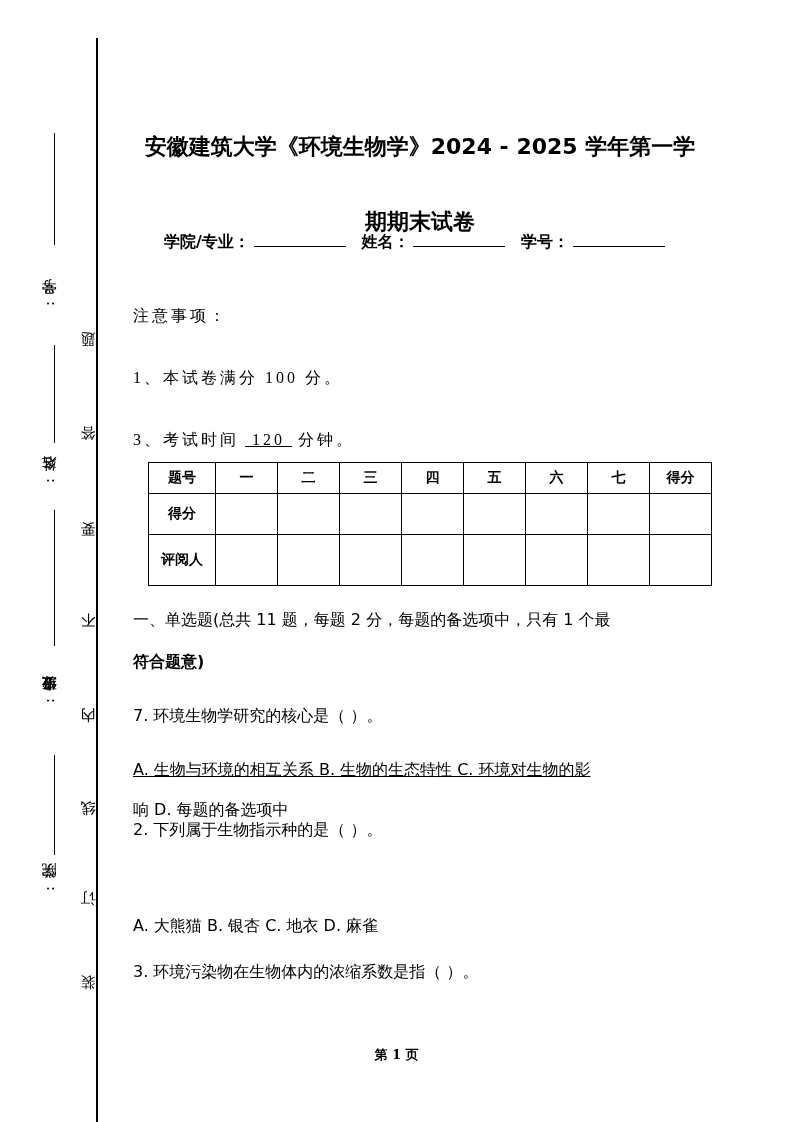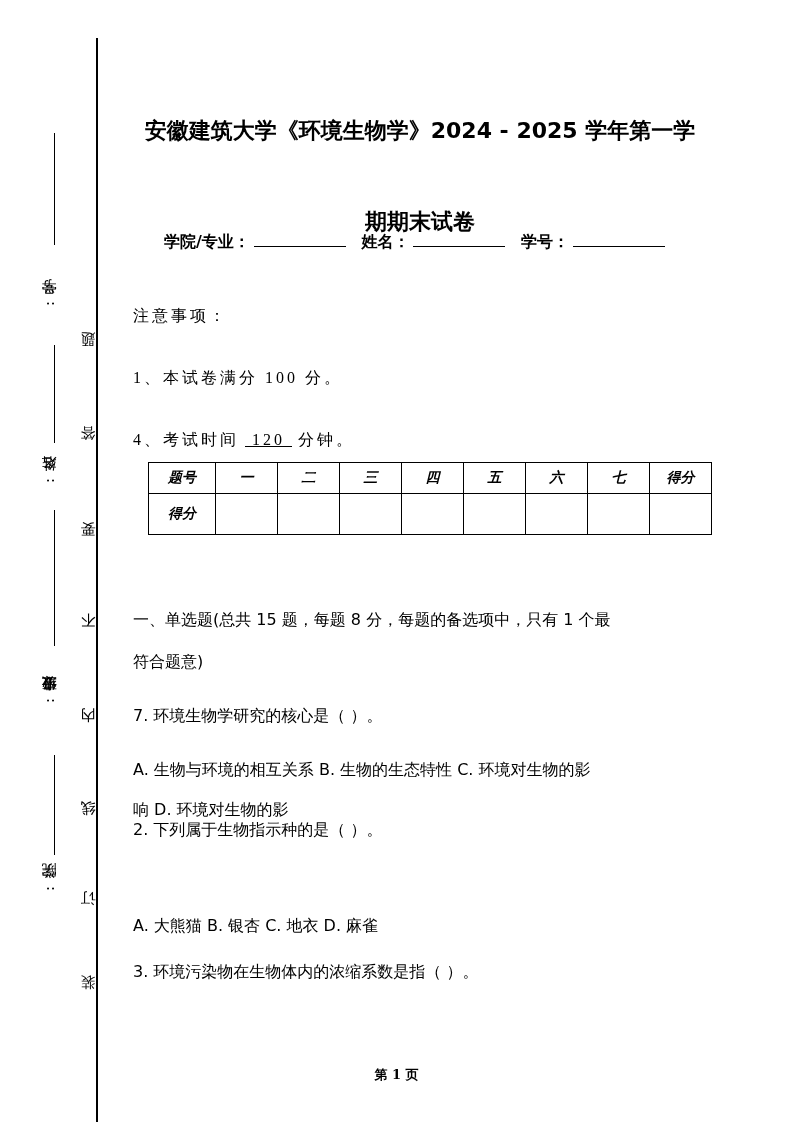--- a/index.html
+++ b/index.html
@@ -8,28 +8,28 @@
   .margin-line { position:absolute; left:54px; width:1px; background:#000; }
   .vlabel { position:absolute; left:34px; width:30px; font-size:15px; writing-mode:vertical-rl; transform:rotate(180deg); text-align:center; white-space:nowrap; font-family:"DejaVu Serif", serif; background:#fff; line-height:30px; }
   .seal-char { position:absolute; left:78px; width:20px; font-size:15px; writing-mode:vertical-rl; transform:rotate(180deg); text-align:center; font-family:"DejaVu Serif", serif; line-height:20px; }
   .title { position:absolute; left:120px; width:600px; text-align:center; font-family:"DejaVu Sans", sans-serif; font-weight:bold; font-size:22px; }
   .info-row { position:absolute; top:230px; left:164px; font-family:"DejaVu Sans", sans-serif; font-weight:bold; font-size:16px; white-space:nowrap; }
   .info-row .blank { display:inline-block; width:92px; border-bottom:1px solid #000; margin:0 10px 0 4px; height:16px; vertical-align:baseline; }
   .text-line { position:absolute; left:133px; font-size:16px; white-space:nowrap; }
   .notes { letter-spacing:3px; font-family:Liberation Serif, serif;margin-top:20px; }
   .underline-val { text-decoration:underline; padding:0 6px; }
   table.score { position:absolute; left:148px; top:462px; border-collapse:collapse; font-family:"DejaVu Sans", sans-serif; font-size:14px; }
-  table.score td { border:1px solid #000; text-align:center; padding:0;font-style:italic; }
+  table.score td { border:1px solid #000; text-align:center; padding:0; }
   table.score tr.hdr td { height:30px; font-weight:bold; }
   table.score tr.r1 td { height:40px; }
   table.score tr.r2 td { height:50px; }
   table.score td.first { width:66px; font-weight:bold; }
   table.score td.cell { width:61px; }
   .q { position:absolute; left:133px; font-family:"DejaVu Sans", sans-serif; font-size:16px; white-space:nowrap; }
-  .footer { position:absolute; top:1046px; left:0; width:793px; text-align:center; font-family:"DejaVu Serif", serif; font-weight:bold; font-size:13px;margin-top:20px; }
+  .footer { position:absolute; top:1046px; left:0; width:793px; text-align:center; font-family:"DejaVu Serif", serif; font-weight:bold; font-size:13px; }
 </style>
 </head>
 <body>
 
 <div class="binding-line"></div>
 
 <div class="margin-line" style="top:133px;height:112px;"></div>
 <div class="vlabel" style="top:268px;height:70px;">学号:</div>
 <div class="margin-line" style="top:345px;height:98px;"></div>
 <div class="vlabel" style="top:450px;height:60px;">姓名:</div>
@@ -40,33 +40,33 @@
 
 <div class="seal-char" style="top:358px;">题</div>
 <div class="seal-char" style="top:453px;">答</div>
 <div class="seal-char" style="top:548px;">要</div>
 <div class="seal-char" style="top:638px;">不</div>
 <div class="seal-char" style="top:735px;">内</div>
 <div class="seal-char" style="top:828px;">线</div>
 <div class="seal-char" style="top:918px;">订</div>
 <div class="seal-char" style="top:1002px;">装</div>
 
-<div class="title" style="top:116px;">安徽建筑大学《环境生物学》2024 - 2025 学年第一学</div>
+<div class="title" style="top:132px;">安徽建筑大学《环境生物学》2024 - 2025 学年第一学</div>
 <div class="title" style="top:176px;margin-top:31px;">期期末试卷</div>
 
 <div class="info-row">
   <span>学院/专业：</span><span class="blank"></span>
   <span>姓名：</span><span class="blank"></span>
   <span>学号：</span><span class="blank"></span>
 </div>
 
 <div class="text-line notes" style="top:286px;">注意事项：</div>
 <div class="text-line notes" style="top:348px;">1、本试卷满分 100 分。</div>
 <div class="text-line notes" style="top:410px;">
-  <span>4、考试时间</span><span class="underline-val"> 120 </span><span>分钟。</span>
+  <span>3、考试时间</span><span class="underline-val"> 120 </span><span>分钟。</span>
 </div>
 
 <table class="score">
   <tbody>
       <tr class="hdr">
     <td class="first">题号</td>
     <td class="cell">一</td>
     <td class="cell">二</td>
     <td class="cell">三</td>
     <td class="cell">四</td>
@@ -79,28 +79,39 @@
     <td class="first">得分</td>
     <td class="cell"></td>
     <td class="cell"></td>
     <td class="cell"></td>
     <td class="cell"></td>
     <td class="cell"></td>
     <td class="cell"></td>
     <td class="cell"></td>
     <td class="cell"></td>
   </tr>
+  <tr class="r2">
+    <td class="first">评阅人</td>
+    <td class="cell"></td>
+    <td class="cell"></td>
+    <td class="cell"></td>
+    <td class="cell"></td>
+    <td class="cell"></td>
+    <td class="cell"></td>
+    <td class="cell"></td>
+    <td class="cell"></td>
+  </tr>
 </tbody>
   </table>
 
-<div class="q" style="top:610px;">一、单选题(总共 15 题，每题 8 分，每题的备选项中，只有 1 个最</div>
-<div class="q" style="top:652px;">符合题意)</div>
+<div class="q" style="top:610px;">一、单选题(总共 11 题，每题 2 分，每题的备选项中，只有 1 个最</div>
+<div class="q" style="top:652px;font-weight:bold;">符合题意)</div>
 
 <div class="q" style="top:706px;">7. 环境生物学研究的核心是（    ）。</div>
-<div class="q" style="top:760px;">A. 生物与环境的相互关系    B. 生物的生态特性    C. 环境对生物的影</div>
-<div class="q" style="top:800px;">响    D. 环境对生物的影</div>
+<div class="q" style="top:760px;text-decoration:underline;">A. 生物与环境的相互关系    B. 生物的生态特性    C. 环境对生物的影</div>
+<div class="q" style="top:800px;">响    D. 每题的备选项中</div>
 
 <div class="q" style="top:820px;">2. 下列属于生物指示种的是（    ）。</div>
 <div class="q" style="top:908px;margin-top:8px;">A. 大熊猫    B. 银杏    C. 地衣    D. 麻雀</div>
 
 <div class="q" style="top:962px;">3. 环境污染物在生物体内的浓缩系数是指（    ）。</div>
 
 <div class="footer">第 1 页</div>
 
 </body></html>

